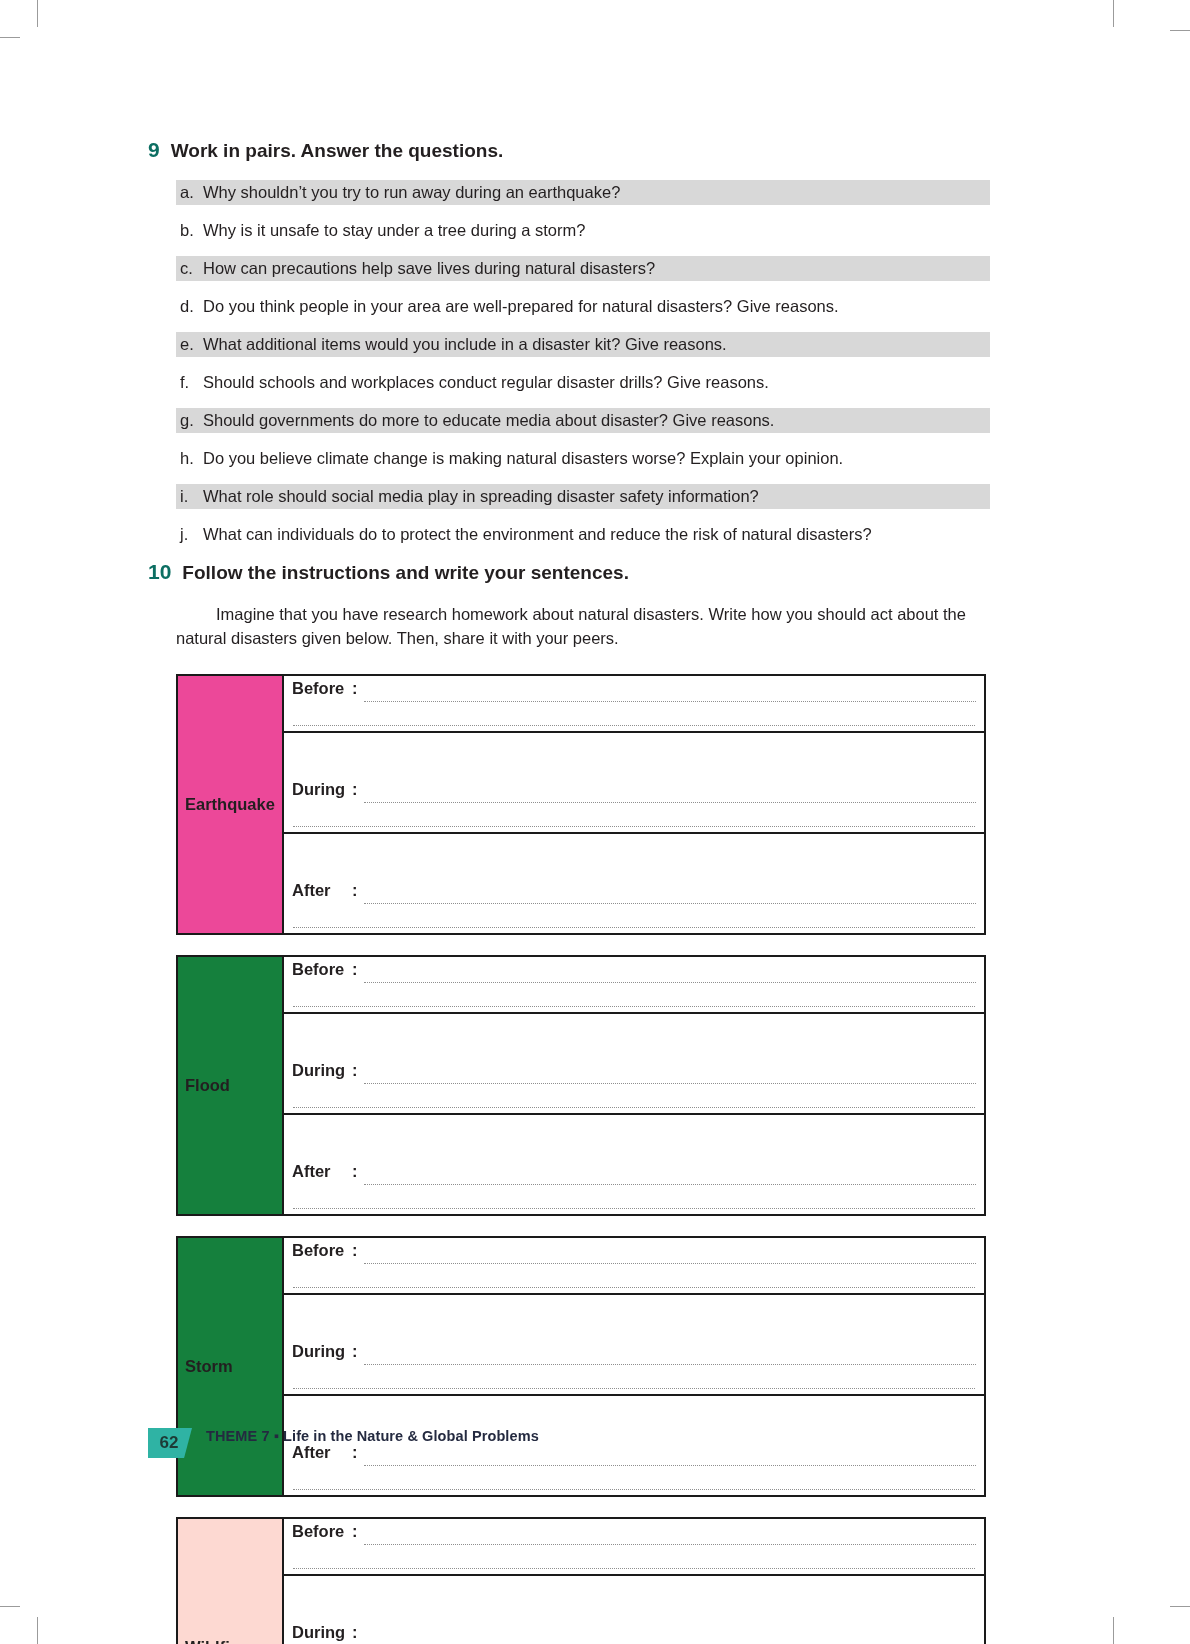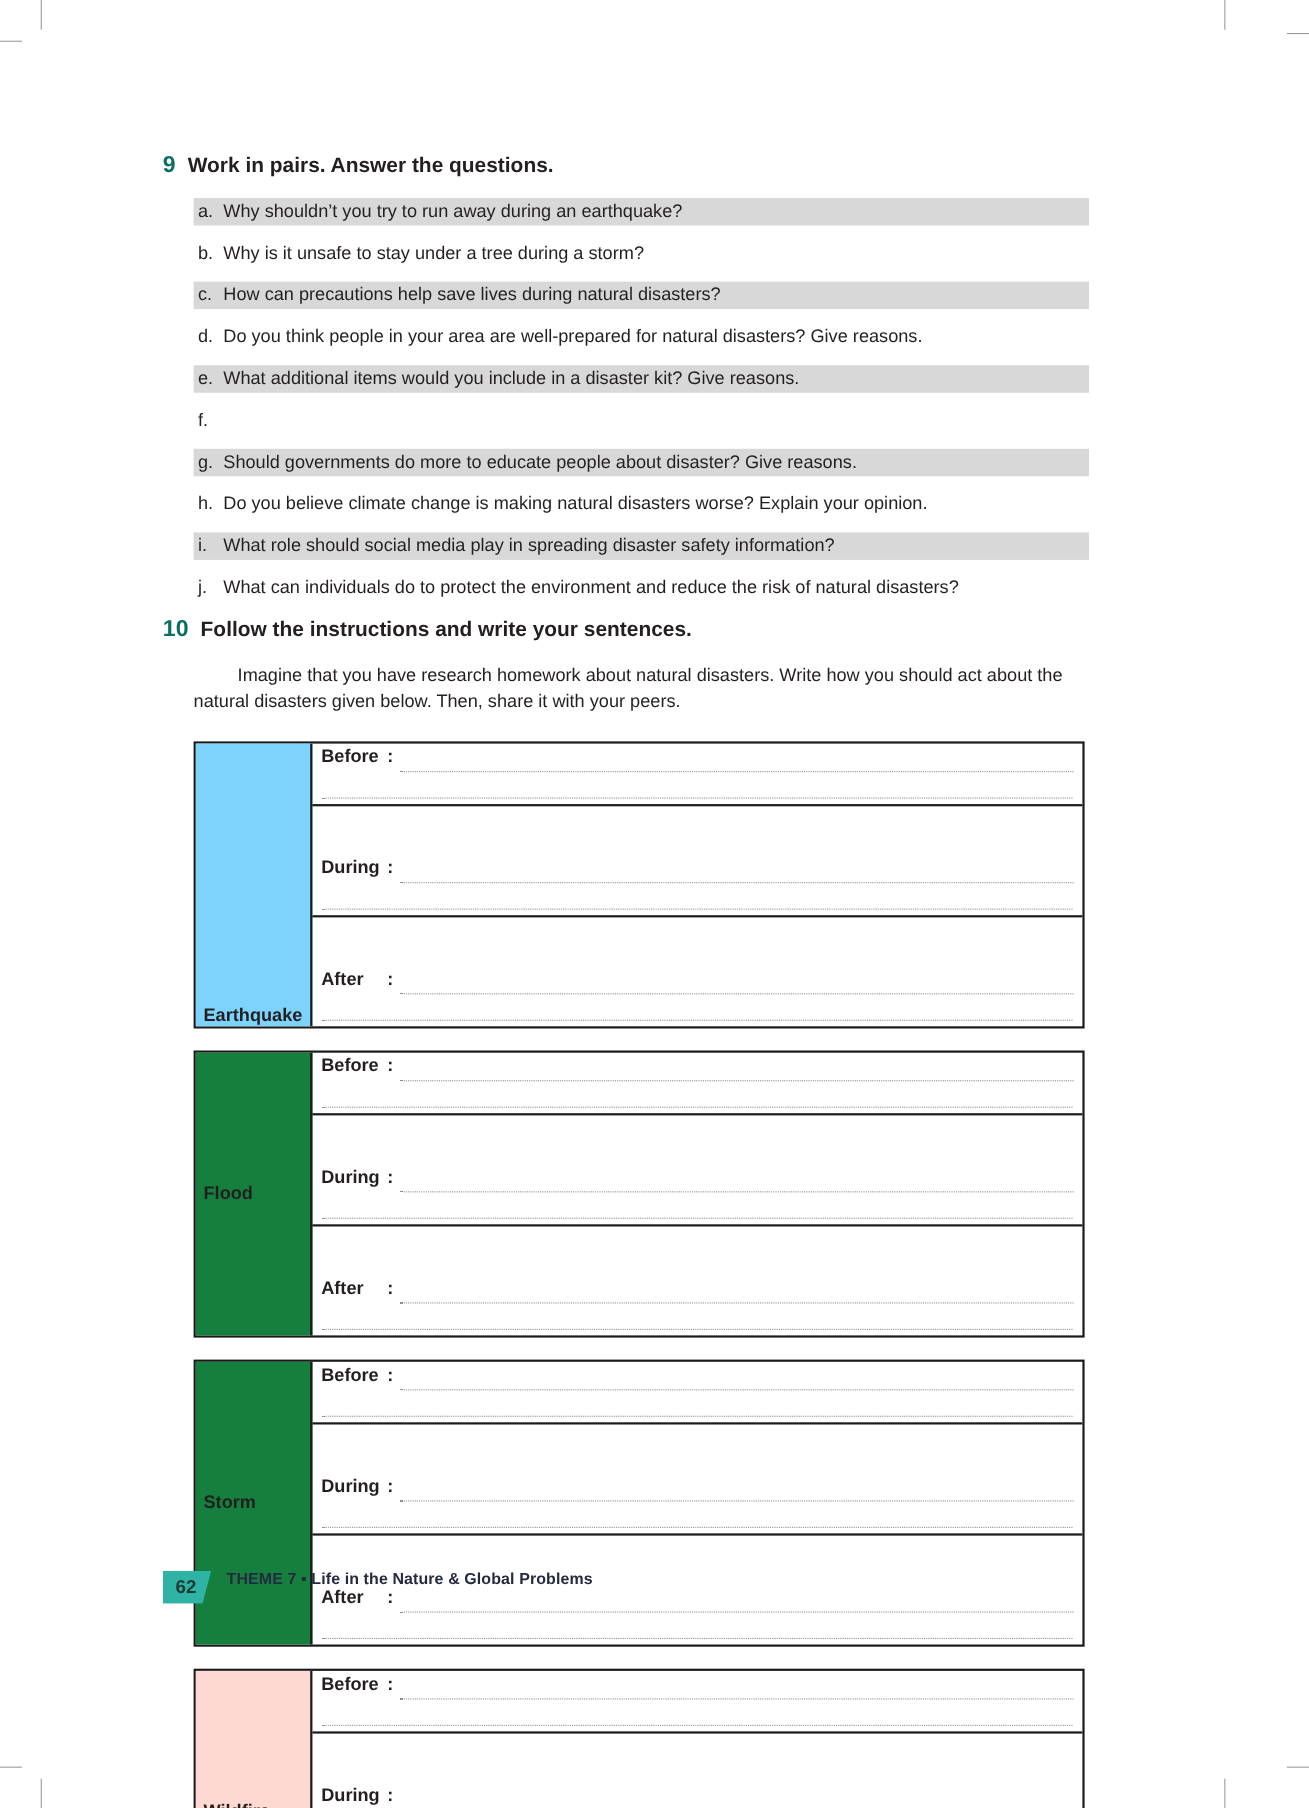--- a/index.html
+++ b/index.html
@@ -84,24 +84,25 @@
         <li class="q">
           <span class="q-label">d.</span>
           <span class="q-text">Do you think people in your area are well-prepared for natural disasters? Give reasons.</span>
         </li>
         <li class="q hl">
           <span class="q-label">e.</span>
           <span class="q-text">What additional items would you include in a disaster kit? Give reasons.</span>
         </li>
         <li class="q">
           <span class="q-label">f.</span>
+          <span class="q-text">Should schools and workplaces conduct regular disaster drills? Give reasons.</span>
         </li>
         <li class="q hl">
           <span class="q-label">g.</span>
-          <span class="q-text">Should governments do more to educate people about disaster? Give reasons.</span>
+          <span class="q-text">Should governments do more to educate media about disaster? Give reasons.</span>
         </li>
         <li class="q">
           <span class="q-label">h.</span>
           <span class="q-text">Do you believe climate change is making natural disasters worse? Explain your opinion.</span>
         </li>
         <li class="q hl">
           <span class="q-label">i.</span>
           <span class="q-text">What role should social media play in spreading disaster safety information?</span>
         </li>
         <li class="q">
@@ -116,21 +117,21 @@
         <span class="ex-num">10</span>
         <span class="ex-title">Follow the instructions and write your sentences.</span>
       </div>
       <div class="instruction-wrap">
         <p class="instruction">Imagine that you have research homework about natural disasters. Write how you should act about the natural disasters given below. Then, share it with your peers.</p>
       </div>
 
       <div class="tables">
 
         <div class="dtable">
-          <div class="dlabel" style="background-color: #7dd3fc; align-items: flex-end;">
+          <div class="dlabel" style="background-color: #ec4899;">
             <span>Earthquake</span>
           </div>
           <div class="drows">
             <div class="drow">
               <div class="dline1">
                 <span class="row-label">Before</span>
                 <span class="colon">:</span>
                 <span class="dots"></span>
               </div>
               <div class="dline2"></div>

